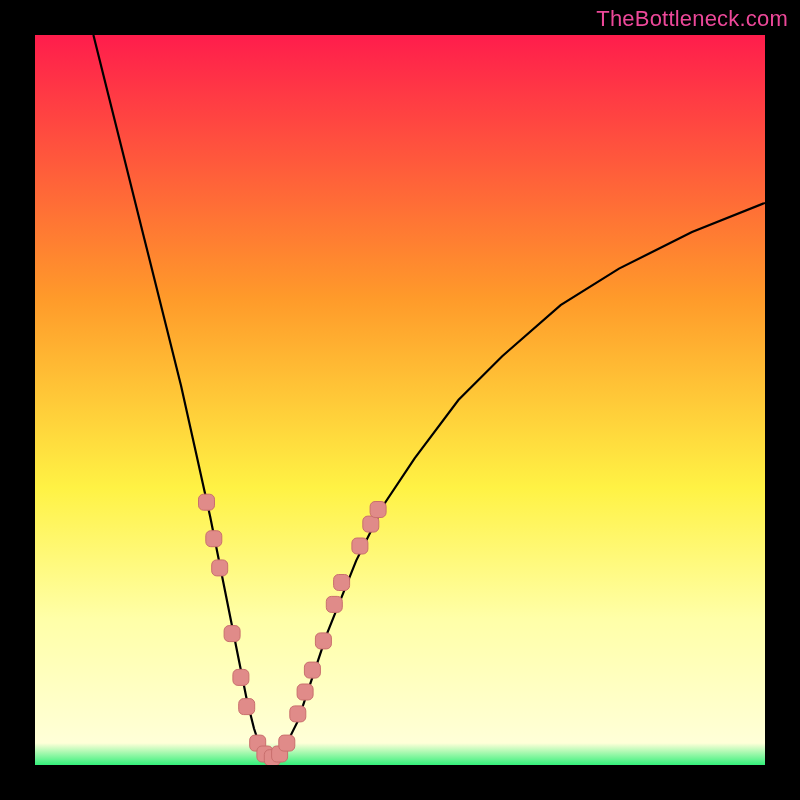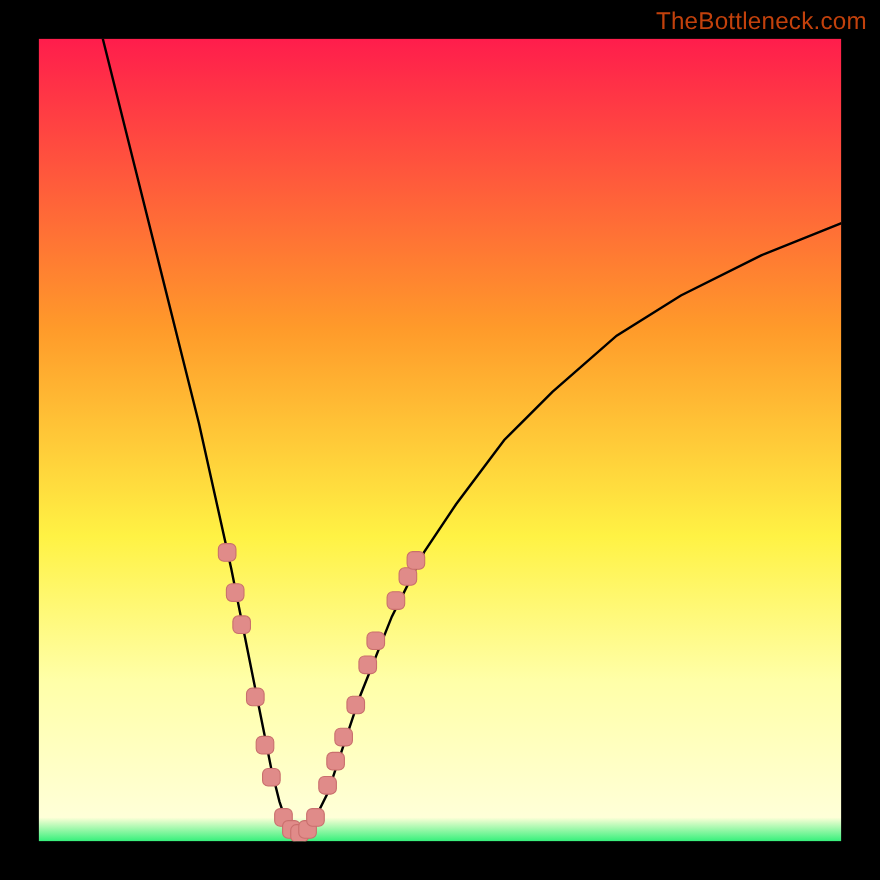--- a/index.html
+++ b/index.html
@@ -29,21 +29,21 @@
     position: absolute;
     left: 0;
     top: 0;
     width: 100%;
     height: 100%;
   }
   .watermark {
     position: absolute;
     top: 6px;
     right: 12px;
-    color: #c2410c;
+    color: #ec4899;
     font-size: 22px;
     font-weight: 500;
     letter-spacing: 0.2px;
     user-select: none;
   }
   svg { display: block; }
 </style>
 </head>
 <body>
 

